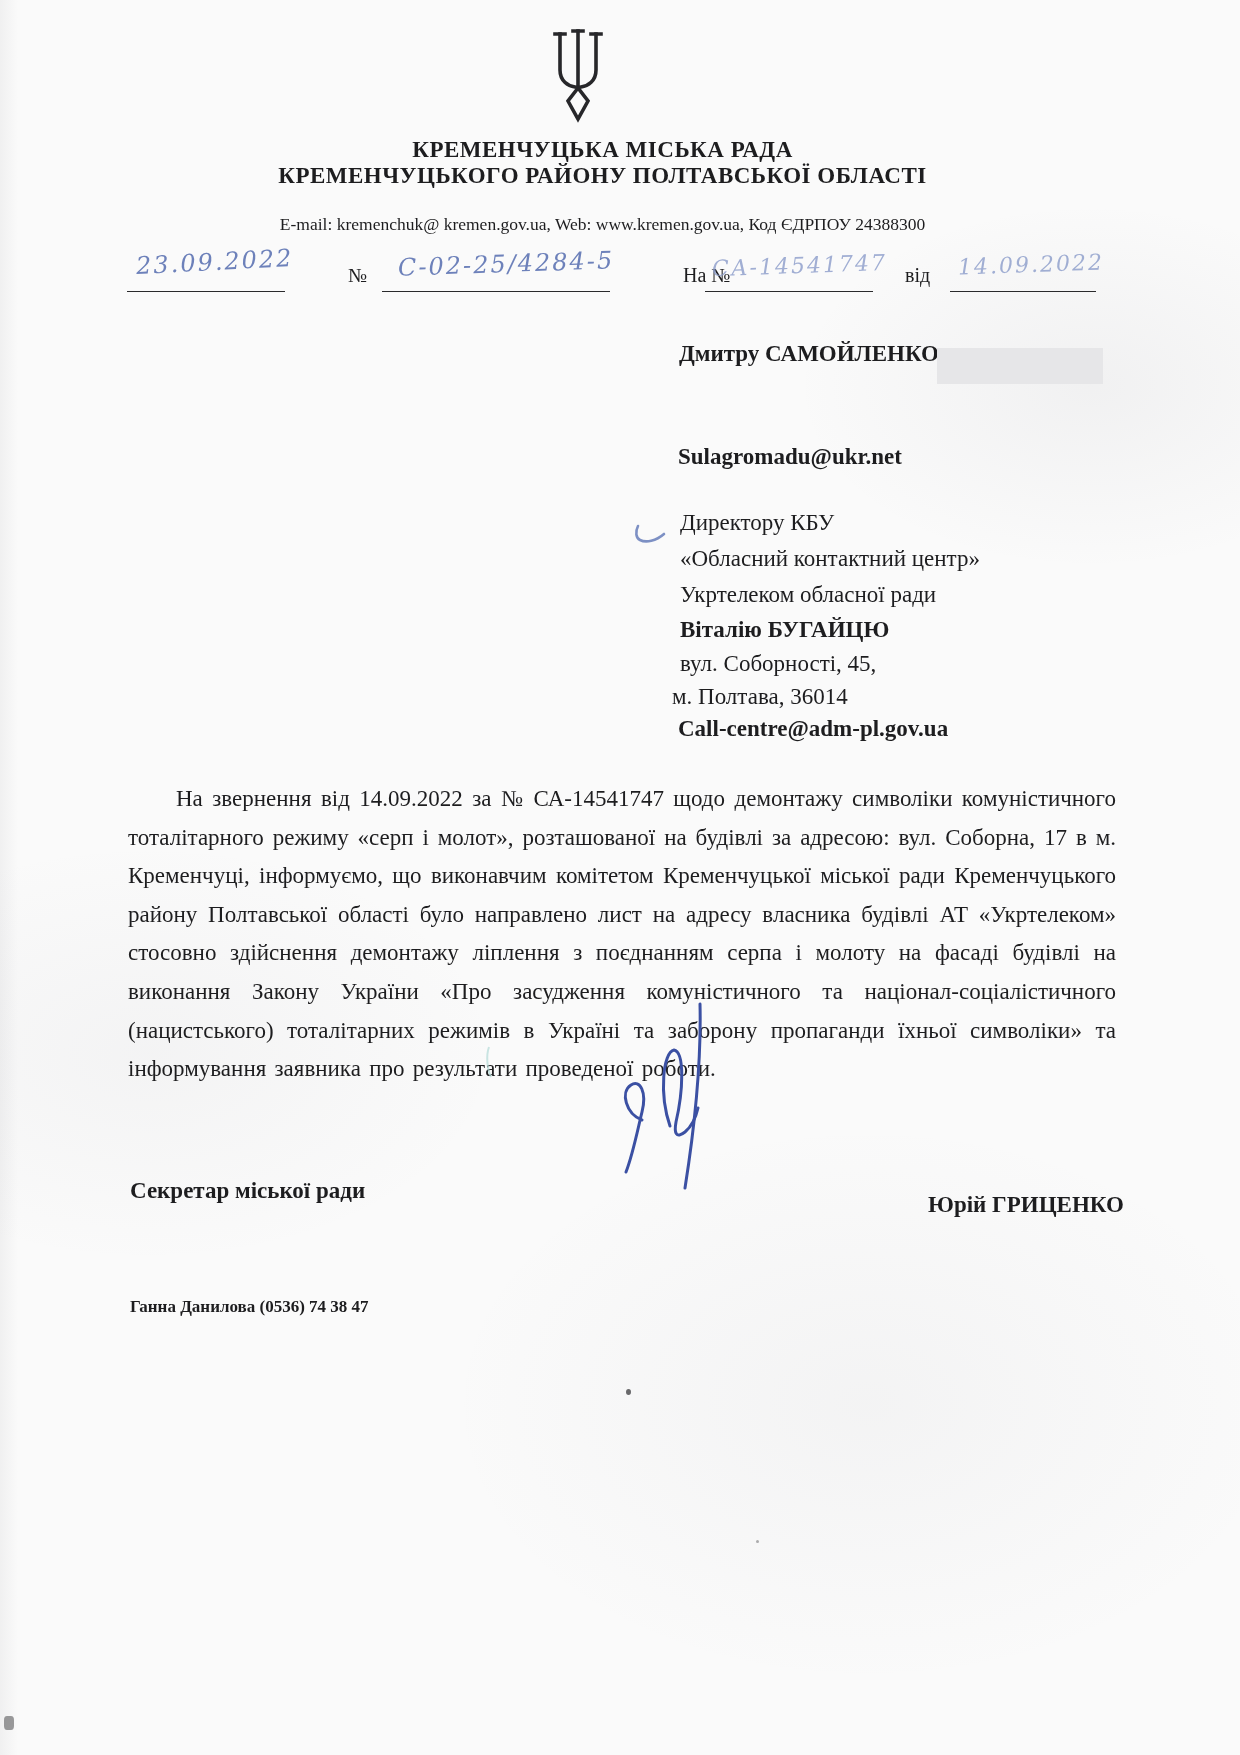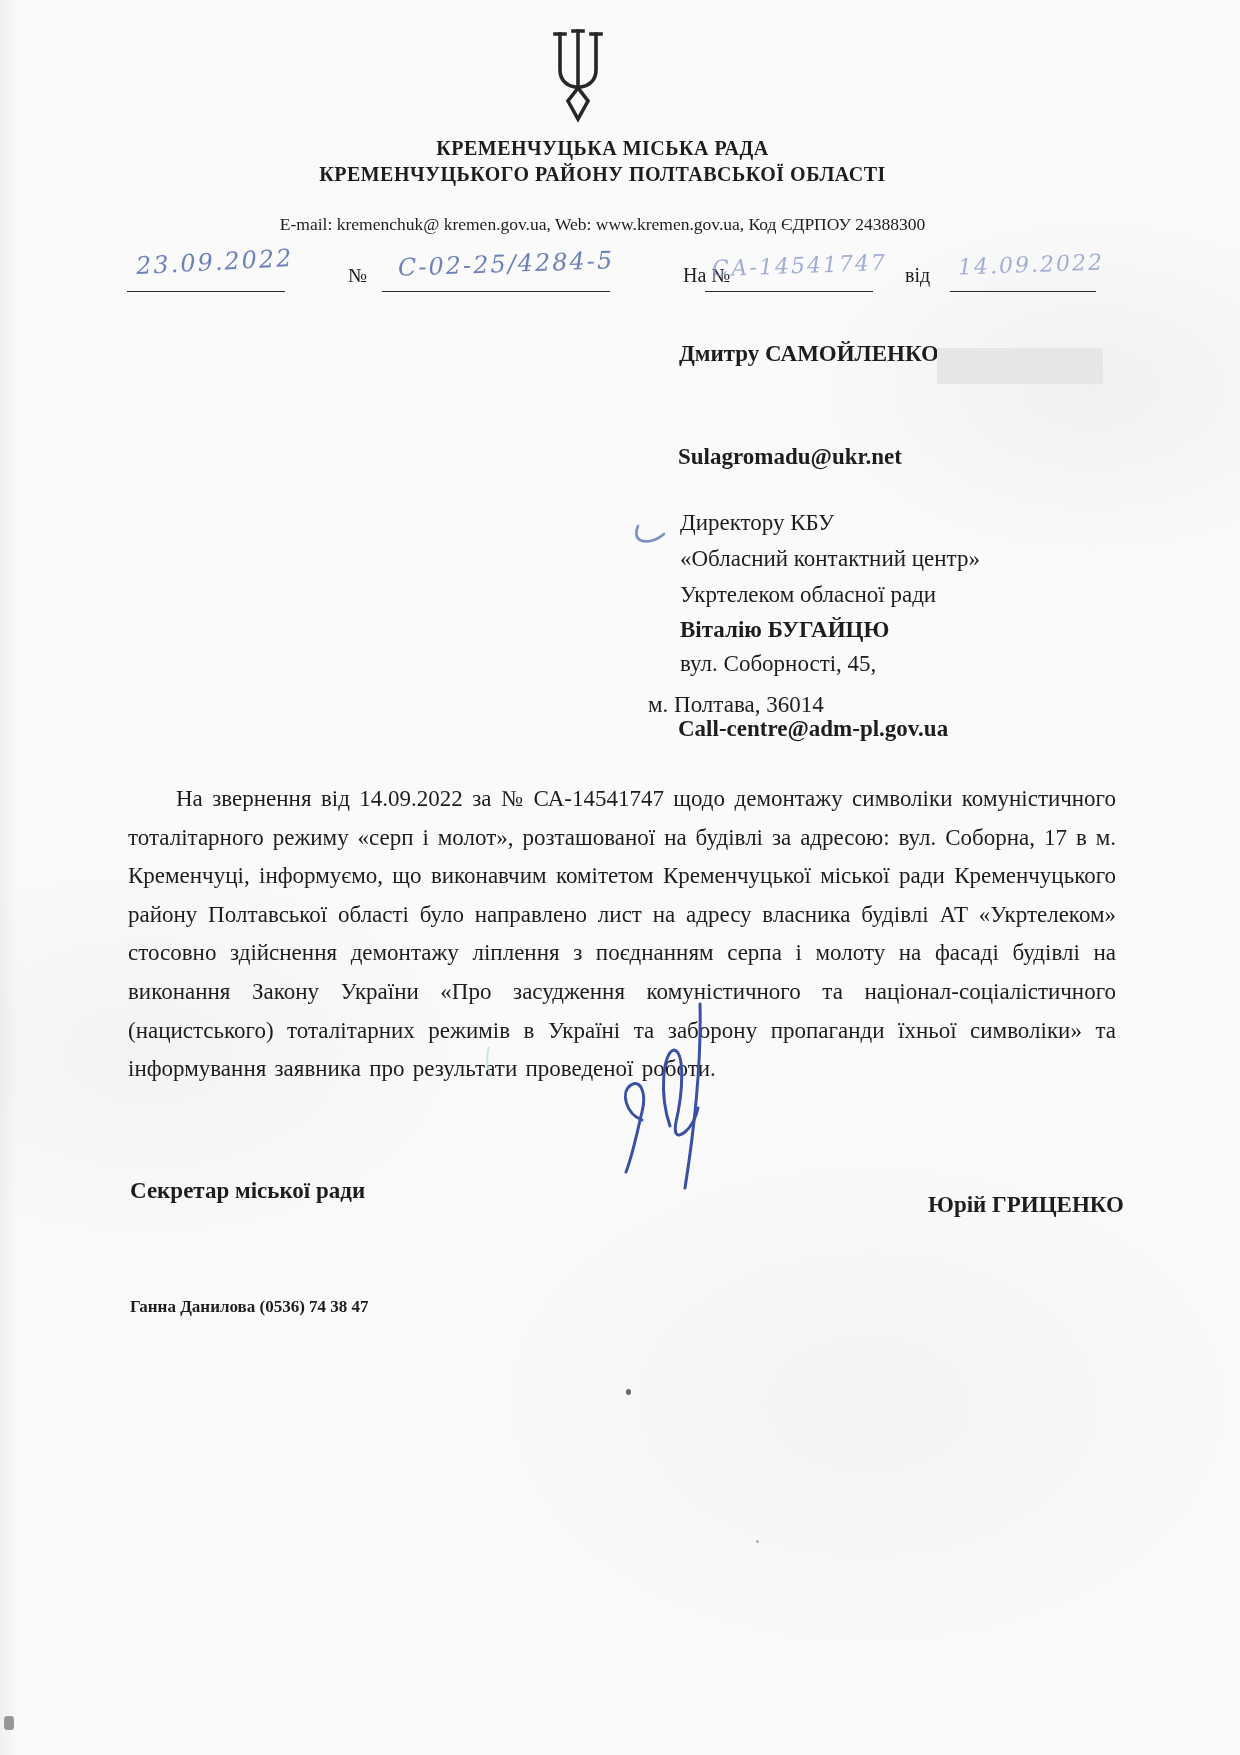--- a/index.html
+++ b/index.html
@@ -9,21 +9,21 @@
       radial-gradient(420px 260px at 88% 22%, rgba(120,120,130,0.07), rgba(0,0,0,0) 70%),
       radial-gradient(500px 300px at 12% 60%, rgba(120,120,130,0.05), rgba(0,0,0,0) 70%),
       radial-gradient(600px 400px at 70% 80%, rgba(120,120,130,0.05), rgba(0,0,0,0) 70%),
       linear-gradient(90deg, rgba(150,150,155,0.10) 0px, rgba(0,0,0,0) 18px),
       #fafafa;
     font-family:"Liberation Serif","DejaVu Serif",serif;
     color:#1d1d1f;
   }
   .abs{position:absolute;}
   .hdr{left:0;width:1205px;text-align:center;}
-  .hdr-org{font-weight:bold;font-size:20px;letter-spacing:0.5px;}
+  .hdr-org{font-weight:bold;font-size:23px;letter-spacing:0.5px;}
   .hdr-sm{font-size:17.5px;}
   .label{font-size:20px;}
   .hw{
     font-family:"DejaVu Serif","Liberation Serif",serif;
     font-style:italic;font-size:24px;letter-spacing:2px;
     color:#6d81ba;white-space:nowrap;
   }
   .hw-faint{color:#8b9cca;opacity:0.8;}
   .rule{height:0;border-bottom:1.6px solid #2a2a2c;}
   .rcp{font-size:23px;white-space:nowrap;}
@@ -83,21 +83,21 @@
     <svg width="42" height="30" viewBox="0 0 42 30">
       <path d="M8,8 c-3,6 -2,12 2,14 c6,3 16,1 24,-6" fill="none" stroke="#7d90c4" stroke-width="2.6" stroke-linecap="round"></path>
     </svg>
   </div>
 
   <div class="abs rcp" style="left:680px;top:510px;">Директору КБУ</div>
   <div class="abs rcp" style="left:680px;top:546px;">«Обласний контактний центр»</div>
   <div class="abs rcp" style="left:680px;top:582px;">Укртелеком обласної ради</div>
   <div class="abs rcp b" style="left:680px;top:617px;">Віталію БУГАЙЦЮ</div>
   <div class="abs rcp" style="left:680px;top:651px;">вул. Соборності, 45,</div>
-  <div class="abs rcp" style="left:648px;top:684px;margin-top:8px;">м. Полтава, 36014</div>
+  <div class="abs rcp" style="left:672px;top:684px;">м. Полтава, 36014</div>
   <div class="abs rcp b" style="left:678px;top:716px;">Call-centre@adm-pl.gov.ua</div>
 
   <div class="abs bodytext">На звернення від 14.09.2022 за № СА-14541747 щодо демонтажу символіки комуністичного тоталітарного режиму «серп і молот», розташованої на будівлі за адресою: вул. Соборна, 17 в м. Кременчуці, інформуємо, що виконавчим комітетом Кременчуцької міської ради Кременчуцького району Полтавської області було направлено лист на адресу власника будівлі АТ «Укртелеком» стосовно здійснення демонтажу ліплення з поєднанням серпа і молоту на фасаді будівлі на виконання Закону України «Про засудження комуністичного та націонал-соціалістичного (нацистського) тоталітарних режимів в Україні та заборону пропаганди їхньої символіки» та інформування заявника про результати проведеної роботи.</div>
 
   <div class="abs" style="left:482px;top:1045px;width:14px;height:34px;">
     <svg width="14" height="34" viewBox="0 0 14 34">
       <path d="M7,2 c-3,8 -2,22 2,30" fill="none" stroke="#a9d6d2" stroke-width="2" opacity="0.6"></path>
     </svg>
   </div>
 

